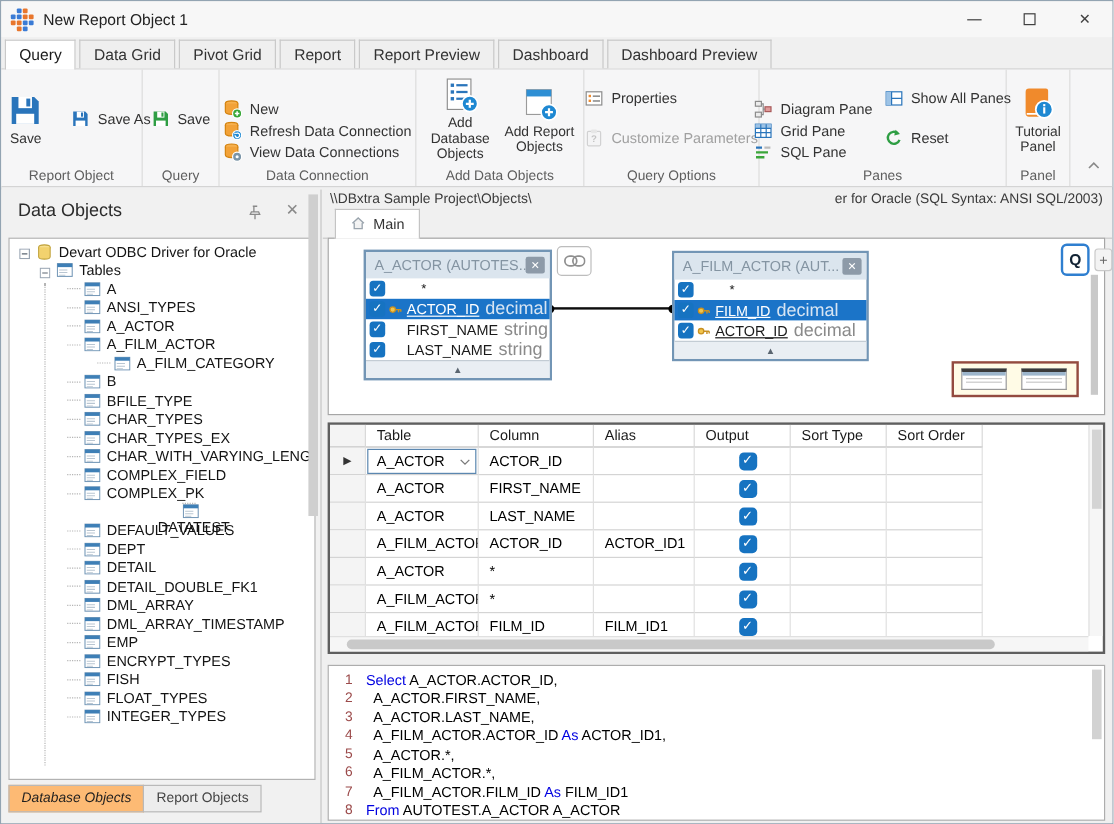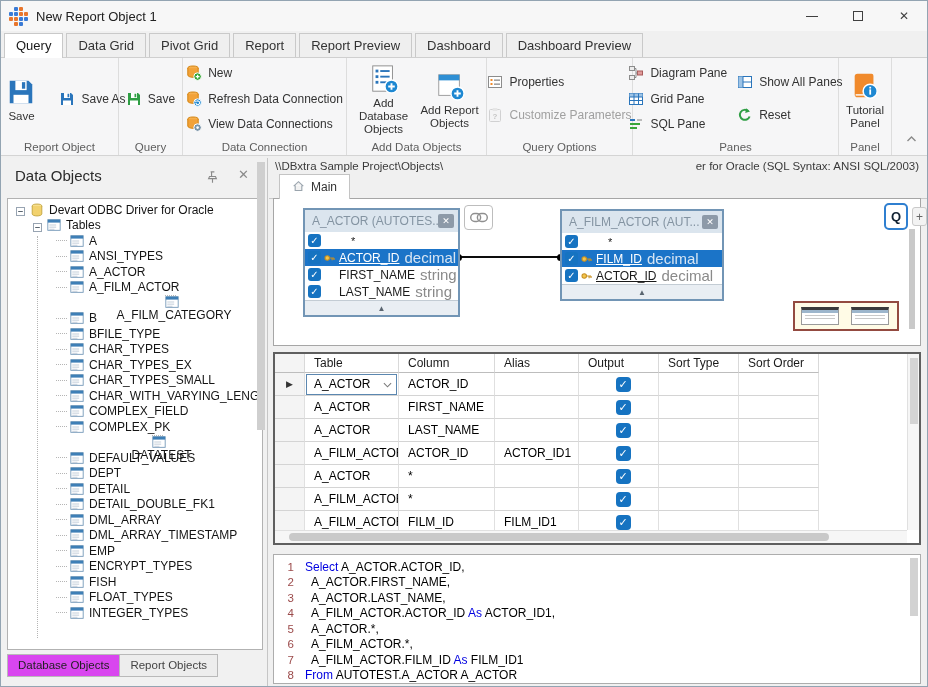--- a/index.html
+++ b/index.html
@@ -21,21 +21,21 @@
   #tabstrip { height:27px; background:#f0f0f0; border-bottom:1px solid #cfcfcf; display:flex; align-items:stretch; padding:2px 0 0 3px; }
   .tab { font-size:13px; color:#333; padding:4px 11px 0; background:#efefef; border:1px solid #c9c9c9; border-bottom:none; margin-right:3px; white-space:nowrap; }
   .tab.active { background:#fff; color:#1a1a1a; position:relative; z-index:2; margin-bottom:-1px; }
 
   
   #ribbon { height:98px; background:#f6f6f7; border-bottom:1px solid #d4d4d4; display:flex; }
   .rgroup { position:relative; border-right:1px solid #ddd; height:100%; flex:none; }
   .rgroup-label { position:absolute; bottom:2px; left:0; right:0; text-align:center; font-size:11.5px; color:#5e5e5e; white-space:nowrap; overflow:hidden; }
   .rcols { display:flex; height:80px; padding:1px 2px 0; justify-content:center; }
   .rcol { display:flex; flex-direction:column; }
-  .j1 { justify-content:center; } .j2 { justify-content:space-evenly; } .j3 { justify-content:space-between; padding:5px 0; }
+  .j1 { justify-content:center; } .j2 { justify-content:space-evenly; } .j3 { justify-content:space-between; padding:23px 0; }
   .ritem-s { display:flex; align-items:center; gap:6px; font-size:12px; color:#333; padding:1px 5px; white-space:nowrap; }
   .ritem-s.disabled { color:#a0a0a0; }
   .ritem-l { width:66px; display:flex; flex-direction:column; align-items:center; font-size:11.5px; color:#333; text-align:center; padding-top:3px; }
   .ritem-l .lbl { line-height:13px; margin-top:3px; }
   .ricon { display:flex; align-items:center; justify-content:center; }
   #ribbon-tail { flex:1; position:relative; }
   #ribbon-collapse { position:absolute; right:10px; bottom:8px; }
 
   
   #sidebar { position:absolute; left:0; top:157px; width:267px; bottom:0; background:#f1f1f1; border-right:1px solid #c6c6c6; }
@@ -45,21 +45,21 @@
   #treebox { position:absolute; left:6px; top:40px; width:256px; height:452px; background:#fff; border:1px solid #b2b2b2; overflow:hidden; padding-top:3px; }
   .trow { height:15.5px; display:flex; align-items:center; font-size:12px; color:#141414; white-space:nowrap; }
   .trow .txt { margin-left:5px; }
   .expand { width:9px; height:9px; flex:none; margin-right:5px; }
   .stub { width:11px; height:0; border-bottom:1px dotted #b5b5b5; margin-right:3px; flex:none; }
   #vline { position:absolute; left:29px; top:37px; width:0; height:402px; border-left:1px dotted #b5b5b5; }
   #tree-scroll { position:absolute; right:2px; top:4px; width:8px; height:440px; }
   #tree-thumb { width:8px; height:268px; background:#cfcfcf; }
   #side-tabs { position:absolute; left:6px; top:496px; display:flex; }
   .sidetab { font-size:11.5px; padding:4px 10px 5px; border:1px solid #b9b9b9; background:#ededed; color:#444; margin-right:-1px; }
-  .sidetab.active { background:#d946ef; color:#1f1f1f; position:relative; z-index:2; }
+  .sidetab.active { background:#fdba74; color:#1f1f1f; position:relative; z-index:2;font-style:italic; }
 
   
   #main { position:absolute; left:268px; top:157px; right:0; bottom:0; background:#f0f0f0; }
   #breadcrumb { position:absolute; left:6px; top:2px; font-size:11.5px; color:#3a3a3a; }
   #conninfo { position:absolute; right:8px; top:2px; font-size:11.5px; color:#3a3a3a; }
   #docstrip-line { position:absolute; left:0; right:0; top:40px; border-top:1px solid #c9c9c9; }
   #doctab { position:absolute; left:10px; top:16px; height:25px; background:#fff; border:1px solid #c4c4c4; border-bottom:none; display:flex; align-items:center; gap:6px; padding:0 12px; font-size:12px; color:#333; z-index:3; }
 
   
   #diagram { position:absolute; left:4px; top:40px; width:648px; height:148px; background:#fff; border:1px solid #a6a6a6; z-index:2; }
@@ -497,21 +497,21 @@
             <svg width="14" height="12" viewBox="0 0 16 14">
               <rect x="0.8" y="0.8" width="14.4" height="12.4" fill="#fff" stroke="#6f94b5"></rect>
               <rect x="0.8" y="0.8" width="14.4" height="3.4" fill="#3e7fb6"></rect>
               <g stroke="#b9c6d2">
                 <path d="M2.5 7 h8 M2.5 9.5 h8 M2.5 12 h6"></path>
               </g>
             </svg>
           </span>
           <span class="txt">A_FILM_ACTOR</span>
         </div>
-        <div class="trow" style="padding-left: 73px; flex-direction: column;">
+        <div class="trow" style="padding-left: 73px;">
           <span class="stub"></span>
           <span class="ricon">
             <svg width="14" height="12" viewBox="0 0 16 14">
               <rect x="0.8" y="0.8" width="14.4" height="12.4" fill="#fff" stroke="#6f94b5"></rect>
               <rect x="0.8" y="0.8" width="14.4" height="3.4" fill="#3e7fb6"></rect>
               <g stroke="#b9c6d2">
                 <path d="M2.5 7 h8 M2.5 9.5 h8 M2.5 12 h6"></path>
               </g>
             </svg>
           </span>
@@ -561,33 +561,20 @@
           <span class="ricon">
             <svg width="14" height="12" viewBox="0 0 16 14">
               <rect x="0.8" y="0.8" width="14.4" height="12.4" fill="#fff" stroke="#6f94b5"></rect>
               <rect x="0.8" y="0.8" width="14.4" height="3.4" fill="#3e7fb6"></rect>
               <g stroke="#b9c6d2">
                 <path d="M2.5 7 h8 M2.5 9.5 h8 M2.5 12 h6"></path>
               </g>
             </svg>
           </span>
           <span class="txt">CHAR_TYPES_EX</span>
-        </div>
-        <div class="trow" style="padding-left: 48px;">
-          <span class="stub"></span>
-          <span class="ricon">
-            <svg width="14" height="12" viewBox="0 0 16 14">
-              <rect x="0.8" y="0.8" width="14.4" height="12.4" fill="#fff" stroke="#6f94b5"></rect>
-              <rect x="0.8" y="0.8" width="14.4" height="3.4" fill="#3e7fb6"></rect>
-              <g stroke="#b9c6d2">
-                <path d="M2.5 7 h8 M2.5 9.5 h8 M2.5 12 h6"></path>
-              </g>
-            </svg>
-          </span>
-          <span class="txt">CHAR_TYPES_SMALL</span>
         </div>
         <div class="trow" style="padding-left: 48px;">
           <span class="stub"></span>
           <span class="ricon">
             <svg width="14" height="12" viewBox="0 0 16 14">
               <rect x="0.8" y="0.8" width="14.4" height="12.4" fill="#fff" stroke="#6f94b5"></rect>
               <rect x="0.8" y="0.8" width="14.4" height="3.4" fill="#3e7fb6"></rect>
               <g stroke="#b9c6d2">
                 <path d="M2.5 7 h8 M2.5 9.5 h8 M2.5 12 h6"></path>
               </g>

